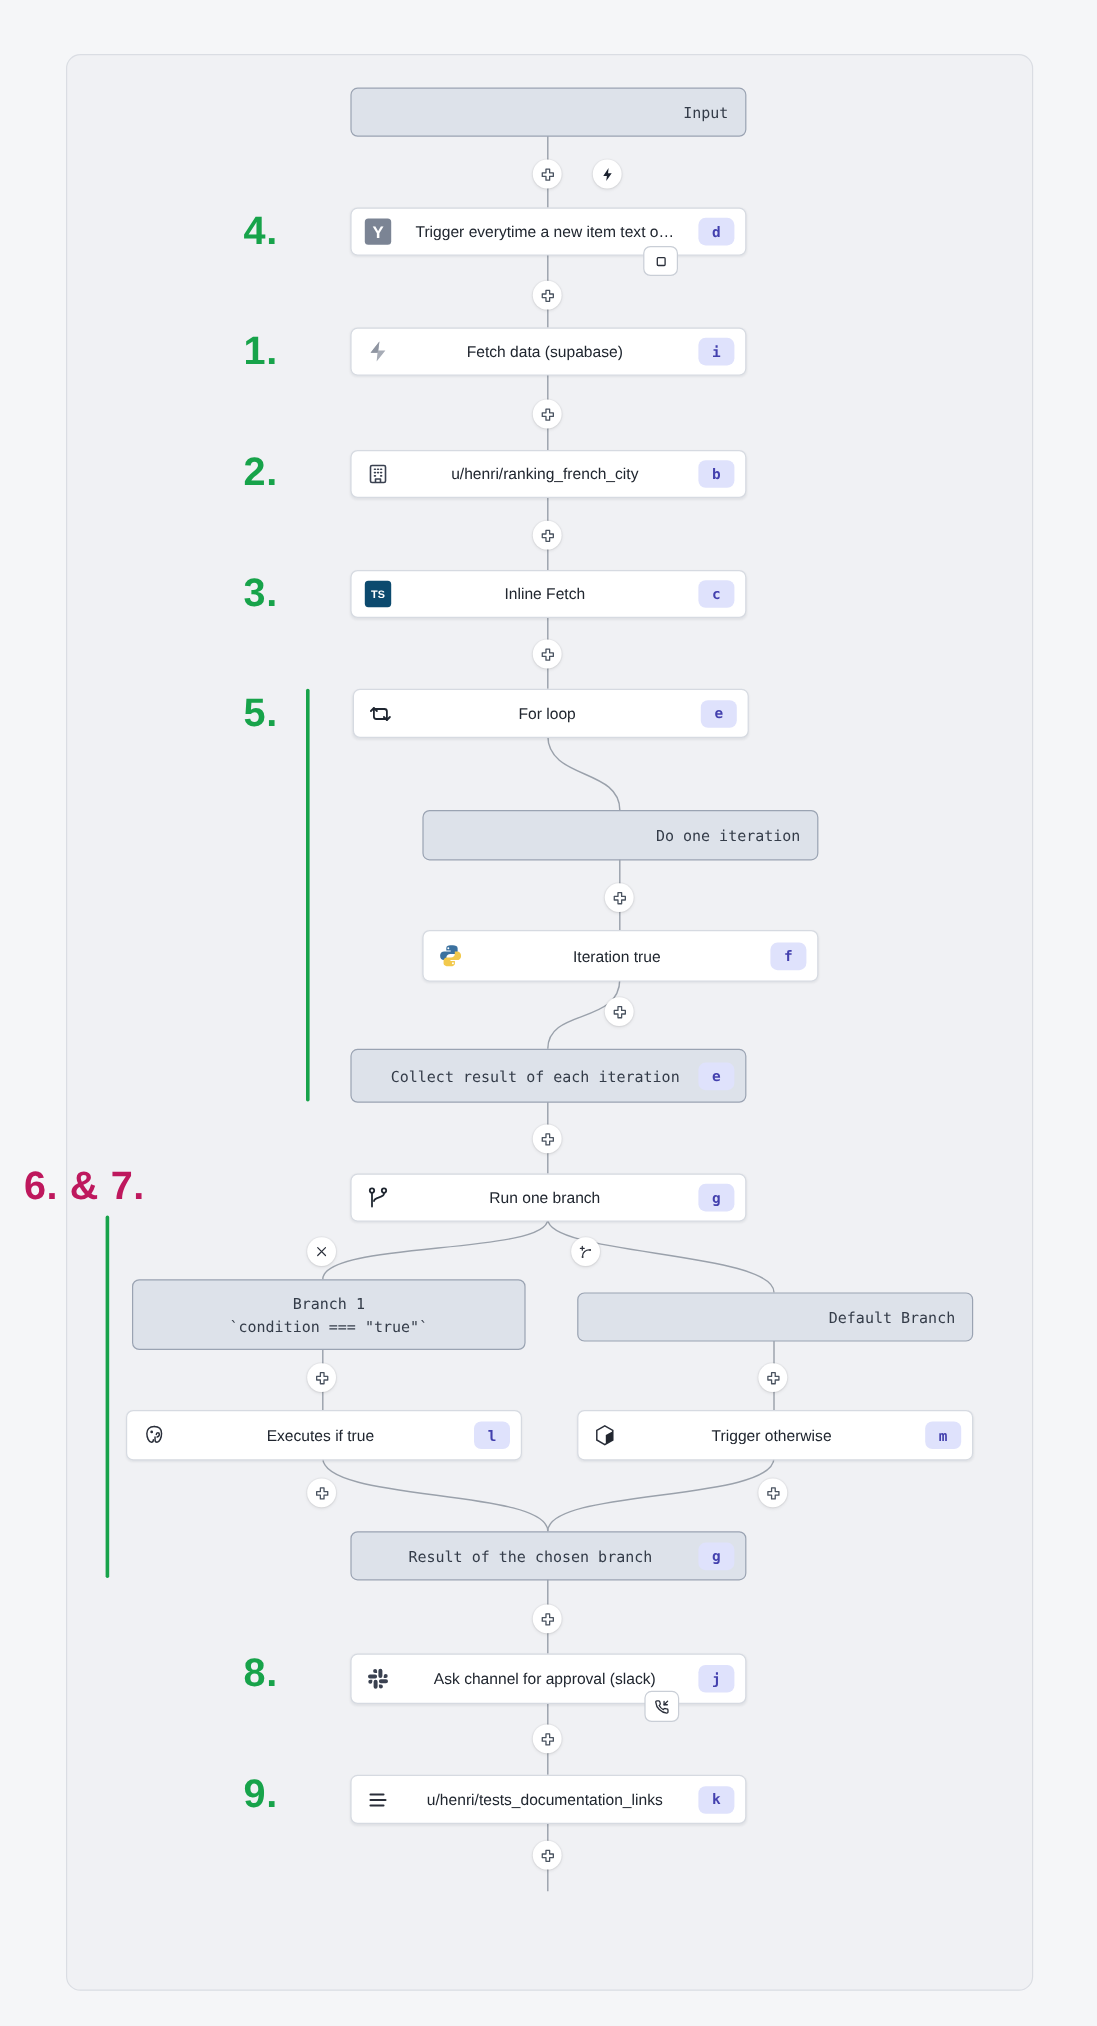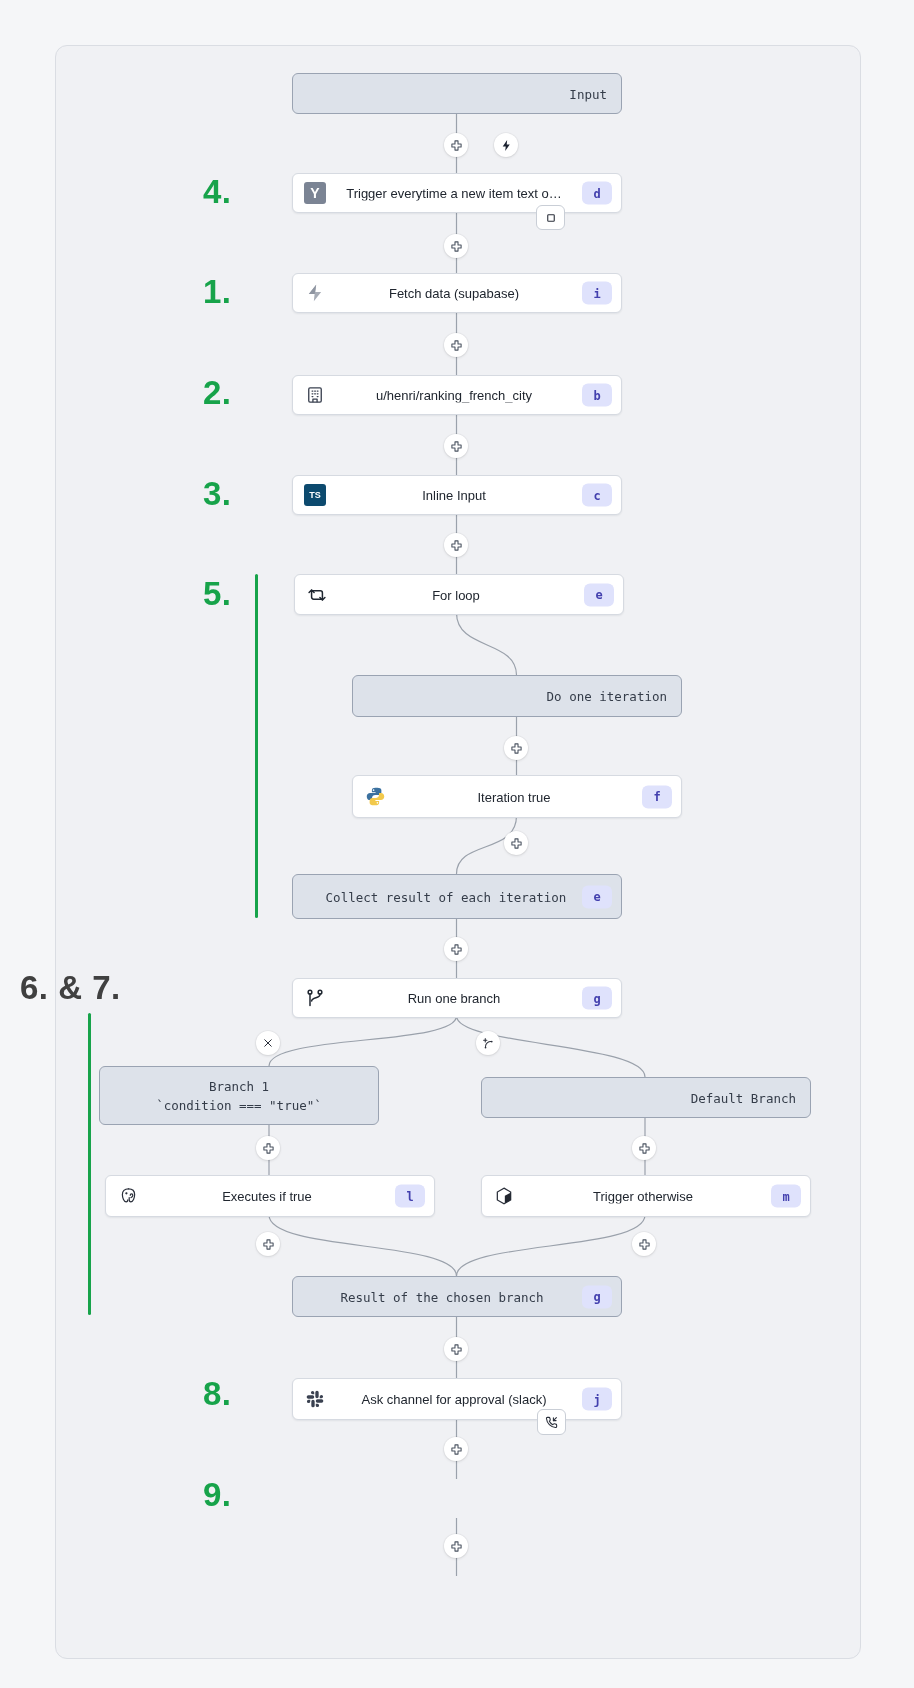--- a/index.html
+++ b/index.html
@@ -93,21 +93,21 @@
         </svg>
     </span>
     <span class="nlabel">Fetch data (supabase)</span>
     <span class="nbadge">i</span>
   </div>
 
   <div class="node white" style="left:292px;top:475px;width:328px;height:38px">
     <span class="nicon">
         <span class="lettericon" style="background:#0c4a6e;font-size:9px">TS</span>
       </span>
-    <span class="nlabel">Inline Input</span>
+    <span class="nlabel">Inline Fetch</span>
     <span class="nbadge">c</span>
   </div>
 
   <div class="node white" style="left:294px;top:574px;width:328px;height:39px">
     <span class="nicon">
       <svg width="20" height="20" viewBox="0 0 24 24" fill="none" stroke="#1f2630" stroke-width="1.8" stroke-linecap="round" stroke-linejoin="round">
           <path d="m2.5 9 3-3 3 3"></path>
           <path d="M5.5 6.3v8.2a2.5 2.5 0 0 0 2.5 2.5h10"></path>
           <path d="m21.5 15-3 3-3-3"></path>
           <path d="M18.5 17.7V9.5A2.5 2.5 0 0 0 16 7H6"></path>
@@ -145,21 +145,21 @@
           <circle cx="6" cy="5" r="2.2"></circle>
           <circle cx="18" cy="5" r="2.2"></circle>
           <path d="M18 7.2v1c0 4.2-10 2.8-10 7.3"></path>
           <path d="M6 7.2V21"></path>
         </svg>
     </span>
     <span class="nlabel">Run one branch</span>
     <span class="nbadge">g</span>
   </div>
 
-  <div class="node virtual mono branchbox" style="left:99px;top:1066px;width:280px;height:59px;box-sizing:border-box">
+  <div class="node virtual mono branchbox" style="left:110px;top:1066px;width:328px;height:59px;box-sizing:border-box">
     <span class="nline">Branch 1</span>
     <span class="nline">`condition === "true"`</span>
   </div>
 
   <div class="node virtual mono" style="left:481px;top:1077px;width:328px;height:39px">
     <span class="nlabel full">Default Branch</span>
   </div>
 
   <div class="node white" style="left:105px;top:1175px;width:328px;height:40px">
     <span class="nicon">
@@ -196,20 +196,29 @@
           <path d="M9.1 2.3a2 2 0 1 0 0 4h2v-2a2 2 0 0 0-2-2zm0 5.3H4a2 2 0 1 0 0 4h5.1a2 2 0 1 0 0-4z"></path>
           <path d="M21.7 9.1a2 2 0 1 0-4 0v2h2a2 2 0 0 0 2-2zm-5.3 0V4a2 2 0 1 0-4 0v5.1a2 2 0 1 0 4 0z"></path>
           <path d="M14.9 21.7a2 2 0 1 0 0-4h-2v2a2 2 0 0 0 2 2zm0-5.3H20a2 2 0 1 0 0-4h-5.1a2 2 0 1 0 0 4z"></path>
           <path d="M2.3 14.9a2 2 0 1 0 4 0v-2h-2a2 2 0 0 0-2 2zm5.3 0V20a2 2 0 1 0 4 0v-5.1a2 2 0 1 0-4 0z"></path>
         </svg>
     </span>
     <span class="nlabel">Ask channel for approval (slack)</span>
     <span class="nbadge">j</span>
   </div>
 
+  <div class="node white" style="left:292px;top:1479px;width:328px;height:39px">
+    <span class="nicon">
+      <svg width="20" height="20" viewBox="0 0 24 24" fill="none" stroke="#2a2f3a" stroke-width="2.1" stroke-linecap="round">
+          <path d="M4.5 6.5h13M4.5 12h15M4.5 17.5h13"></path>
+        </svg>
+    </span>
+    <span class="nlabel">u/henri/tests_documentation_links</span>
+    <span class="nbadge">k</span>
+  </div>
 
 
   <div class="circ" style="left:456px;top:145px">
       <svg width="13" height="13" viewBox="0 0 24 24">
         <path d="M9.2 3.5h5.6v5.7h5.7v5.6h-5.7v5.7H9.2v-5.7H3.5V9.2h5.7z" fill="#fff" stroke="#4a5360" stroke-width="2" stroke-linejoin="round"></path>
       </svg>
     </div>
   <div class="circ" style="left:506px;top:145px">
       <svg width="13" height="13" viewBox="0 0 24 24">
         <path d="M13.2 2 5 14h5.6l-1 8L18 10h-5.6z" fill="#1b2230"></path>
@@ -310,19 +319,19 @@
         <path d="m21 3-5.5 5.5"></path>
         <path d="M21.5 16.9v2.6a1.8 1.8 0 0 1-2 1.8A18.5 18.5 0 0 1 2.7 4.5a1.8 1.8 0 0 1 1.8-2h2.7a1.8 1.8 0 0 1 1.8 1.5c.1.9.3 1.7.6 2.5a1.8 1.8 0 0 1-.4 1.9L8 9.6a15 15 0 0 0 6.4 6.4l1.2-1.2a1.8 1.8 0 0 1 1.9-.4c.8.3 1.6.5 2.5.6a1.8 1.8 0 0 1 1.5 1.9z"></path>
       </svg>
   </div>
 
   <div class="anno" style="left:203px;top:192px;color:#17a34a">4.</div>
   <div class="anno" style="left:203px;top:292px;color:#17a34a">1.</div>
   <div class="anno" style="left:203px;top:393px;color:#17a34a">2.</div>
   <div class="anno" style="left:203px;top:494px;color:#17a34a">3.</div>
   <div class="anno" style="left:203px;top:594px;color:#17a34a">5.</div>
-  <div class="anno" style="left:20px;top:988px;color:#404040">6. &amp; 7.</div>
+  <div class="anno" style="left:20px;top:988px;color:#be185d">6. &amp; 7.</div>
   <div class="anno" style="left:203px;top:1394px;color:#17a34a">8.</div>
   <div class="anno" style="left:203px;top:1495px;color:#17a34a">9.</div>
 
   <div class="gline" style="left:255px;top:574px;height:344px;background:#17a34a"></div>
   <div class="gline" style="left:88px;top:1013px;height:302px;background:#17a34a"></div>
 </div>
 
 </body></html>

